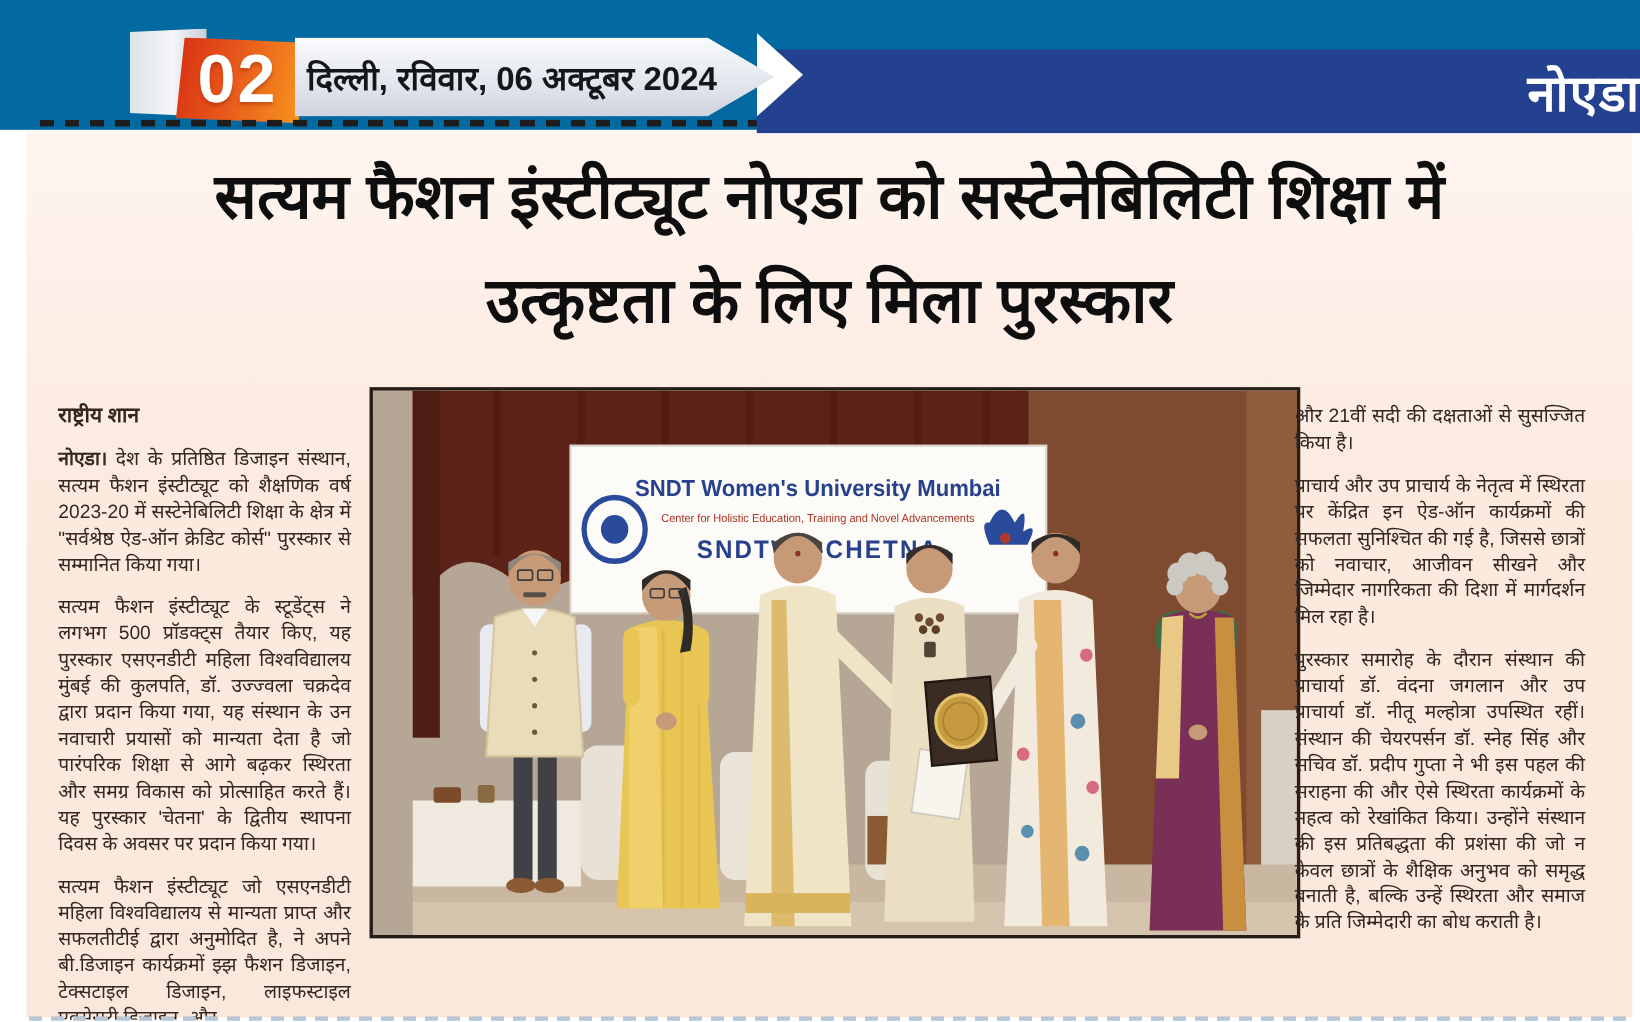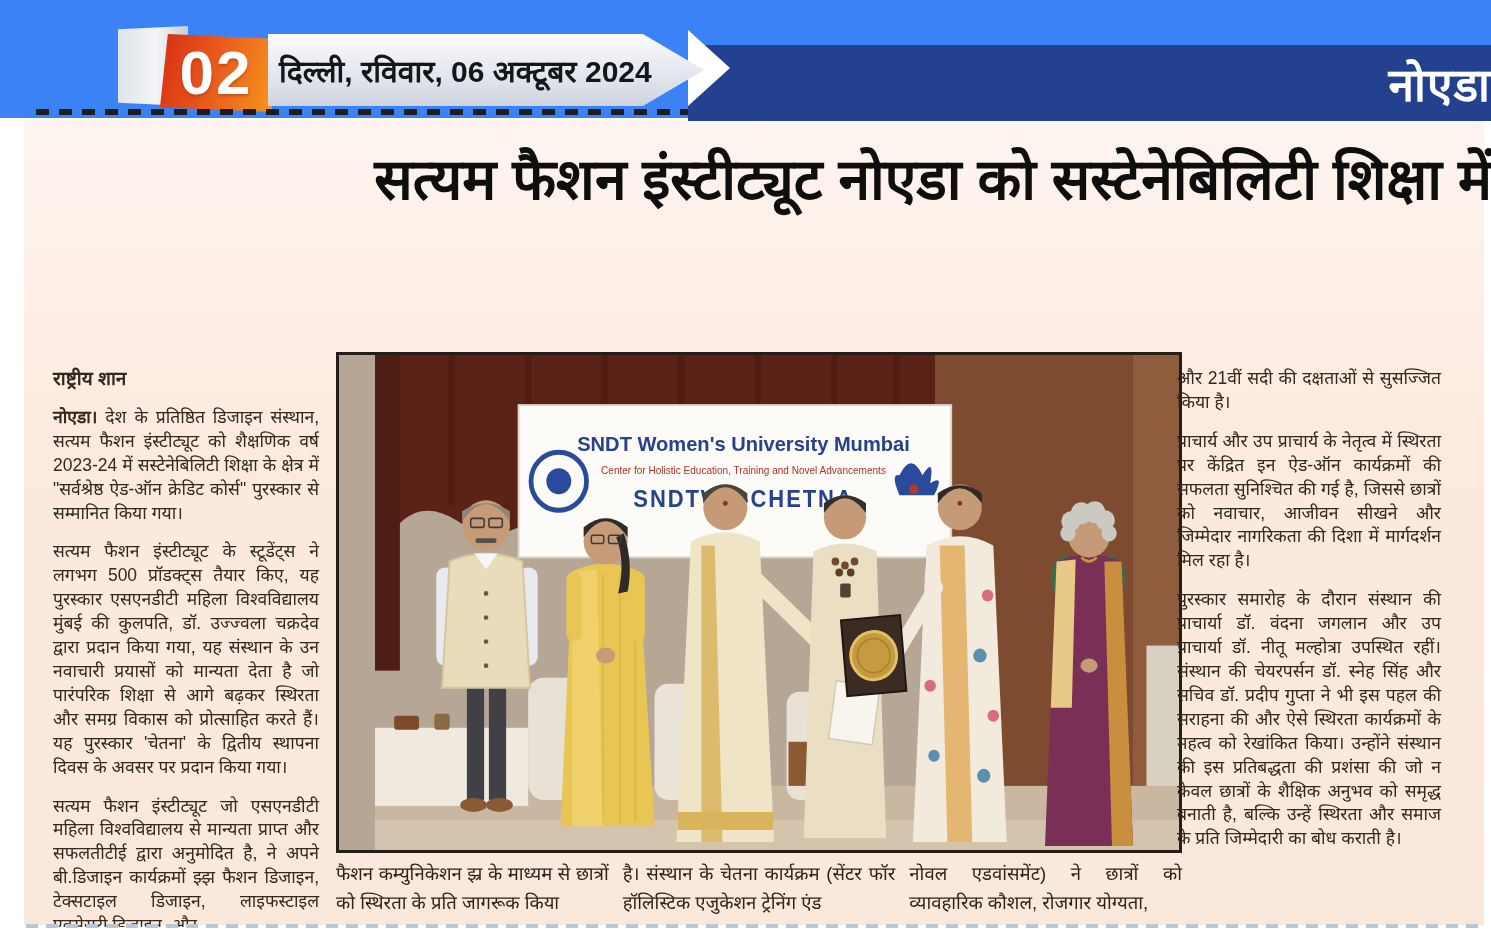--- a/index.html
+++ b/index.html
@@ -1,21 +1,21 @@
 <!DOCTYPE html>
 <html><head>
 <meta charset="utf-8">
 <style>
   html,body{margin:0;padding:0;background:#ffffff;}
   .page{
     position:relative;width:1491px;height:929px;background:#ffffff;overflow:hidden;
     font-family:"Liberation Sans","DejaVu Sans",sans-serif;
   }
   
-  .header{position:absolute;top:0;left:0;width:100%;height:118px;background:#3b82f6;}
+  .header{position:absolute;top:0;left:0;width:100%;height:118px;background:#0369a1;}
   .flag-gray{
     position:absolute;left:118px;top:26px;width:70px;height:80px;
     background:linear-gradient(to right,#dfe3e8,#f4f5f7 55%,#c9ced6);
     clip-path:polygon(0 4%,100% 0,100% 100%,0 96%);
   }
   .page-badge{
     position:absolute;left:160px;top:34px;width:112px;height:78px;
     background:linear-gradient(105deg,#d62f12,#e8571c 45%,#f7941d);
     clip-path:polygon(7% 0,100% 6%,100% 100%,0 94%);
     display:flex;align-items:center;justify-content:center;
@@ -45,22 +45,22 @@
     position:absolute;left:36px;top:109px;width:1455px;height:6px;
     background:repeating-linear-gradient(to right,#1d1d1d 0 13px,transparent 13px 23px);
   }
   
   .article-bg{
     position:absolute;left:24px;top:120px;width:1460px;height:805px;
     background:linear-gradient(180deg,#fef4ef,#fceadf 40%,#fbe8dc);
   }
   
   .headline{
-    position:absolute;left:44px;top:132px;width:1448px;height:214px;
-    text-align:right;color:#0e0e0e;
+    position:absolute;left:30px;top:132px;width:1448px;height:214px;
+    text-align:center;color:#0e0e0e;
   }
   .headline .hl{
     font-size:57px;line-height:95px;font-weight:800;letter-spacing:0px;white-space:nowrap;
   }
   
   .bodycol{
     position:absolute;top:352px;width:296px;height:575px;overflow:hidden;
     font-size:17.5px;line-height:23.9px;text-align:justify;color:#33281f;
   }
   .col-left{left:38px;}
@@ -103,25 +103,26 @@
     <div class="date-bar">
       <span>दिल्ली, रविवार, 06 अक्टूबर 2024</span>
     </div>
     <div class="header-dashes"></div>
   </div>
 
   <div class="article-bg"></div>
 
   <div class="headline">
     <div class="hl">सत्यम फैशन इंस्टीट्यूट नोएडा को सस्टेनेबिलिटी शिक्षा में</div>
+    <div class="hl">उत्कृष्टता के लिए मिला पुरस्कार</div>
   </div>
 
   <div class="bodycol col-left">
     <p class="kicker">राष्ट्रीय शान</p>
-    <p><span class="dateline">नोएडा।</span> <span>देश के प्रतिष्ठित डिजाइन संस्थान, सत्यम फैशन इंस्टीट्यूट को शैक्षणिक वर्ष 2023-24 में सस्टेनेबिलिटी शिक्षा के क्षेत्र में "सर्वश्रेष्ठ ऐड-ऑन क्रेडिट कोर्स" पुरस्कार से सम्मानित किया गया।</span></p>
+    <p><span class="dateline">नोएडा।</span> <span>देश के प्रतिष्ठित डिजाइन संस्थान, सत्यम फैशन इंस्टीट्यूट को शैक्षणिक वर्ष 2023-20 में सस्टेनेबिलिटी शिक्षा के क्षेत्र में "सर्वश्रेष्ठ ऐड-ऑन क्रेडिट कोर्स" पुरस्कार से सम्मानित किया गया।</span></p>
     <p>सत्यम फैशन इंस्टीट्यूट के स्टूडेंट्स ने लगभग 500 प्रॉडक्ट्स तैयार किए, यह पुरस्कार एसएनडीटी महिला विश्वविद्यालय मुंबई की कुलपति, डॉ. उज्ज्वला चक्रदेव द्वारा प्रदान किया गया, यह संस्थान के उन नवाचारी प्रयासों को मान्यता देता है जो पारंपरिक शिक्षा से आगे बढ़कर स्थिरता और समग्र विकास को प्रोत्साहित करते हैं। यह पुरस्कार 'चेतना' के द्वितीय स्थापना दिवस के अवसर पर प्रदान किया गया।</p>
     <p>सत्यम फैशन इंस्टीट्यूट जो एसएनडीटी महिला विश्वविद्यालय से मान्यता प्राप्त और सफलतीटीई द्वारा अनुमोदित है, ने अपने बी.डिजाइन कार्यक्रमों झ्झ फैशन डिजाइन, टेक्सटाइल डिजाइन, लाइफस्टाइल एक्सेसरी डिजाइन, और</p>
   </div>
 
   <div class="photo">
     <svg viewBox="0 0 840 494" preserveAspectRatio="none">
 
       <rect x="0" y="0" width="840" height="494" fill="#b5a695"></rect>
 
       <rect x="575" y="0" width="265" height="438" fill="#7e4a30"></rect>
@@ -260,20 +261,15 @@
       </g>
     </svg>
   </div>
 
   <div class="bodycol col-right">
     <p>और 21वीं सदी की दक्षताओं से सुसज्जित किया है।</p>
     <p>प्राचार्य और उप प्राचार्य के नेतृत्व में स्थिरता पर केंद्रित इन ऐड-ऑन कार्यक्रमों की सफलता सुनिश्चित की गई है, जिससे छात्रों को नवाचार, आजीवन सीखने और जिम्मेदार नागरिकता की दिशा में मार्गदर्शन मिल रहा है।</p>
     <p>पुरस्कार समारोह के दौरान संस्थान की प्राचार्या डॉ. वंदना जगलान और उप प्राचार्या डॉ. नीतू मल्होत्रा उपस्थित रहीं। संस्थान की चेयरपर्सन डॉ. स्नेह सिंह और सचिव डॉ. प्रदीप गुप्ता ने भी इस पहल की सराहना की और ऐसे स्थिरता कार्यक्रमों के महत्व को रेखांकित किया। उन्होंने संस्थान की इस प्रतिबद्धता की प्रशंसा की जो न केवल छात्रों के शैक्षिक अनुभव को समृद्ध बनाती है, बल्कि उन्हें स्थिरता और समाज के प्रति जिम्मेदारी का बोध कराती है।</p>
   </div>
 
-  <div class="caption">
-    <div class="cap">फैशन कम्युनिकेशन झ्र के माध्यम से छात्रों को स्थिरता के प्रति जागरूक किया</div>
-    <div class="cap">है। संस्थान के चेतना कार्यक्रम (सेंटर फॉर हॉलिस्टिक एजुकेशन ट्रेनिंग एंड</div>
-    <div class="cap">नोवल एडवांसमेंट) ने छात्रों को व्यावहारिक कौशल, रोजगार योग्यता,</div>
-  </div>
 
   <div class="bottom-dashes"></div>
 </div>
 
 </body></html>

